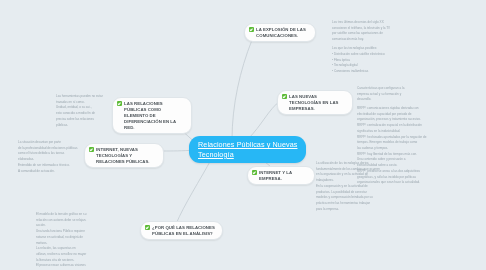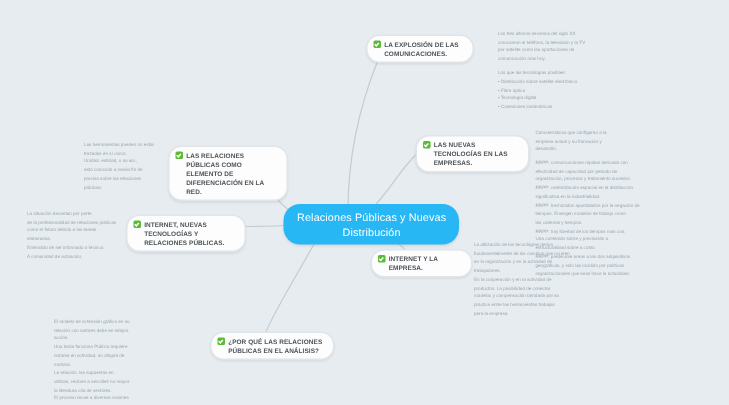--- a/index.html
+++ b/index.html
@@ -28,28 +28,29 @@
     height: 270px;
     pointer-events: none;
   }
 
   
   .central-node {
     position: absolute;
     background: #27b7f5;
     color: #ffffff;
     border-radius: 11px;
-    text-align: center;
+    text-align: left;
     font-size: 7.2px;
     line-height: 1.35;
     font-weight: 500;
     padding: 4px 9px;
     letter-spacing: .1px;
     white-space: nowrap;
     box-shadow: 0 1px 2px rgba(0,0,0,.10);
+    text-decoration: underline;
   }
 
   
   .node {
     position: absolute;
     background: #fdfdfd;
     border: 1px solid #dfe5e9;
     border-radius: 9px;
     padding: 2.5px 5px 2.5px 4px;
     display: flex;
@@ -221,16 +222,16 @@
     <span class="label">INTERNET, NUEVAS TECNOLOGÍAS Y RELACIONES PÚBLICAS.</span>
   </div>
 
   <div class="node" style="left:140px; top:221px; width:83px;">
     <span class="check-icon"></span>
     <span class="label">¿POR QUÉ LAS RELACIONES PÚBLICAS EN EL ANÁLISIS?</span>
   </div>
 
   <div class="central-node" style="left:189px; top:136px;">
     <div>Relaciones Públicas y Nuevas</div>
-    <div>Distribución</div>
+    <div>Tecnología</div>
   </div>
 
 </div>
 
 </body></html>

